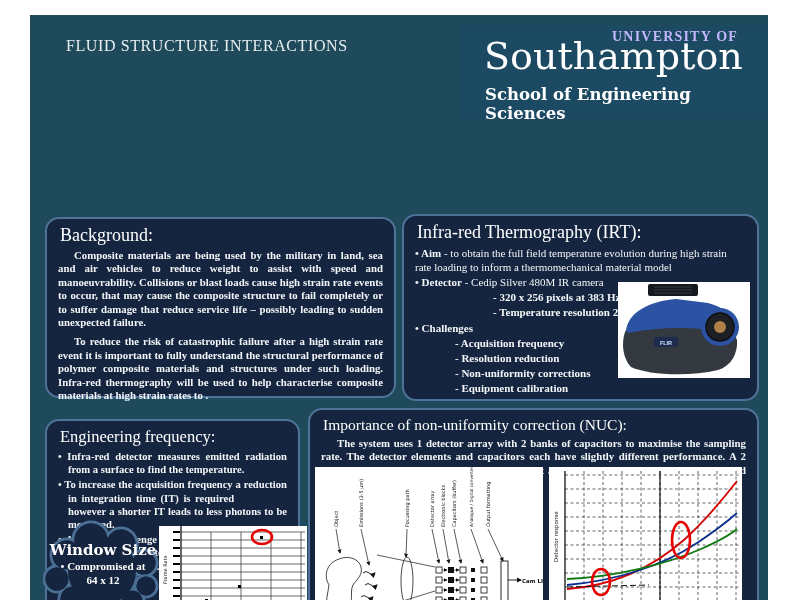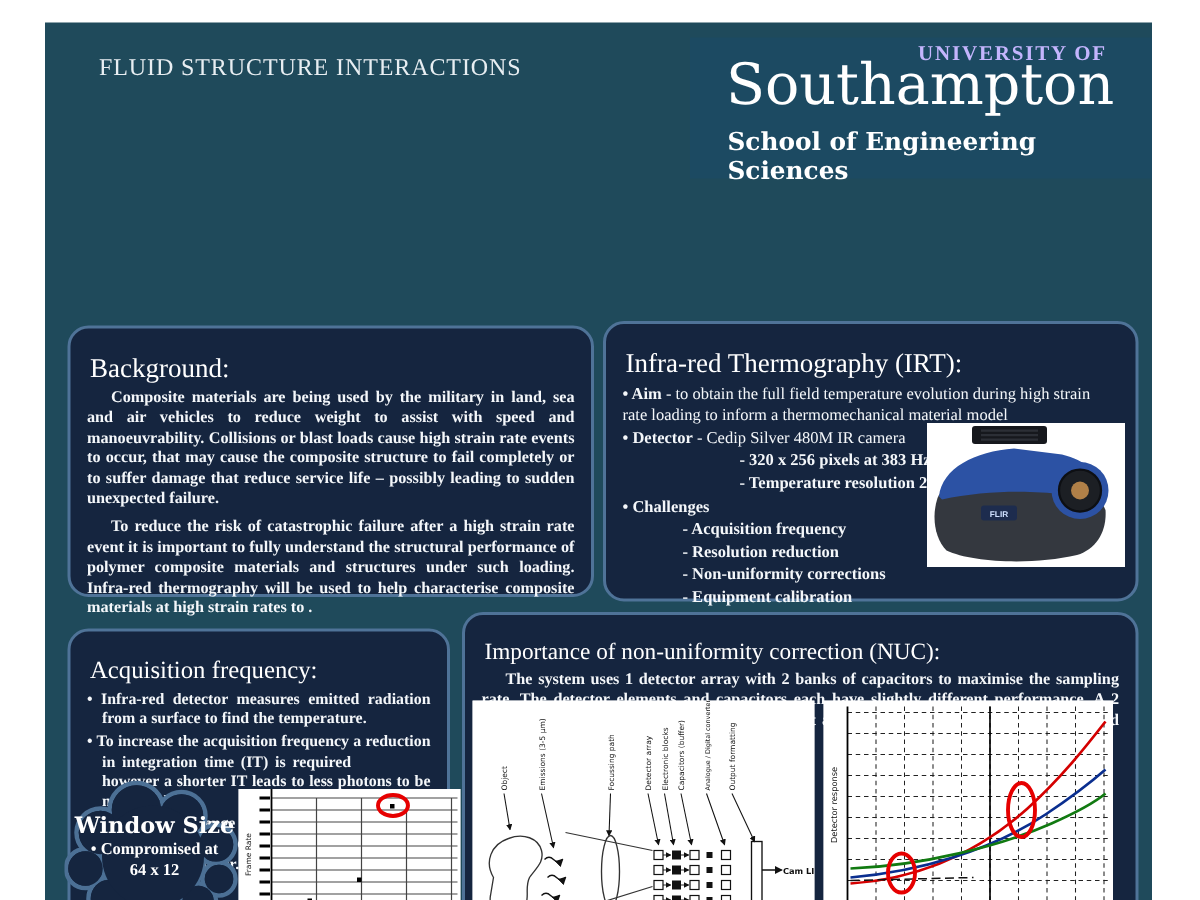--- a/index.html
+++ b/index.html
@@ -20,21 +20,21 @@
 
   
   .title-band{position:absolute;left:8px;top:105px;width:718px;height:88px;background:#121A38;
               border:2px solid #7E91B4;border-radius:9px;text-align:center;}
   .title-line{font-size:26px;line-height:30px;color:#fff;}
   .title-wrap{margin-top:5px;}
   .authors{font-size:14px;font-weight:bold;margin-top:1px;color:#fff;}
 
   
   .panel{position:absolute;background:#15253F;border:2px solid #4F7398;border-radius:14px;
-         padding:16px 11px;box-sizing:border-box;color:#f4f7fa;}
+         padding:6px 11px;box-sizing:border-box;color:#f4f7fa;}
   .panel-h{font-size:18px;margin:0 0 3px 2px;color:#fff;}
   .body{font-size:10.8px;font-weight:bold;line-height:13.4px;text-align:justify;margin:0 0 6px 0;}
   .ind{text-indent:16px;}
 
   .p-background{left:15px;top:202px;width:351px;height:181px;}
   .p-irt{left:372px;top:199px;width:357px;height:187px;}
   .p-acq{left:15px;top:404px;width:255px;height:200px;}
   .p-nuc{left:278px;top:393px;width:451px;height:210px;}
 
   
@@ -104,21 +104,21 @@
           <circle cx="102" cy="45" r="14" fill="#1c1f24"></circle>
           <circle cx="102" cy="45" r="6" fill="#B08048"></circle>
           <circle cx="102" cy="45" r="14" fill="none" stroke="#0d0f13" stroke-width="1.5"></circle>
           <rect x="36" y="55" width="24" height="10" rx="2" fill="#1d2c4e"></rect>
           <text x="48" y="62.5" text-anchor="middle" font-family="Liberation Sans, sans-serif" font-size="5.5" font-weight="bold" fill="#cfe0ff">FLIR</text>
         </svg>
       </div>
     </div>
 
     <div class="panel p-acq">
-      <div class="panel-h" style="font-size:16.5px;">Acquisition frequency:</div>
+      <div class="panel-h" style="font-size:16.5px;">Engineering frequency:</div>
       <div class="acq-b">• Infra-red detector measures emitted radiation from a surface to find the temperature.</div>
       <div class="acq-b">• To increase the acquisition frequency a reduction in integration time (IT) is required&nbsp;&nbsp;&nbsp;&nbsp;&nbsp;&nbsp;&nbsp;&nbsp;&nbsp;&nbsp;&nbsp;&nbsp; however a shorter IT leads to less photons to be measured.</div>
       <div class="acq-b">• A further challenge is provided by the need to sub-window the detector for higher frame rates due to data transfer.</div>
 
       <div class="cloud">
         <svg width="120" height="100" viewBox="0 0 120 100">
           <g stroke="#4C7095" stroke-width="3" fill="#15253F">
             <circle cx="24" cy="36" r="16"></circle>
               <circle cx="48" cy="21" r="18"></circle>
               <circle cx="78" cy="25" r="16"></circle>

